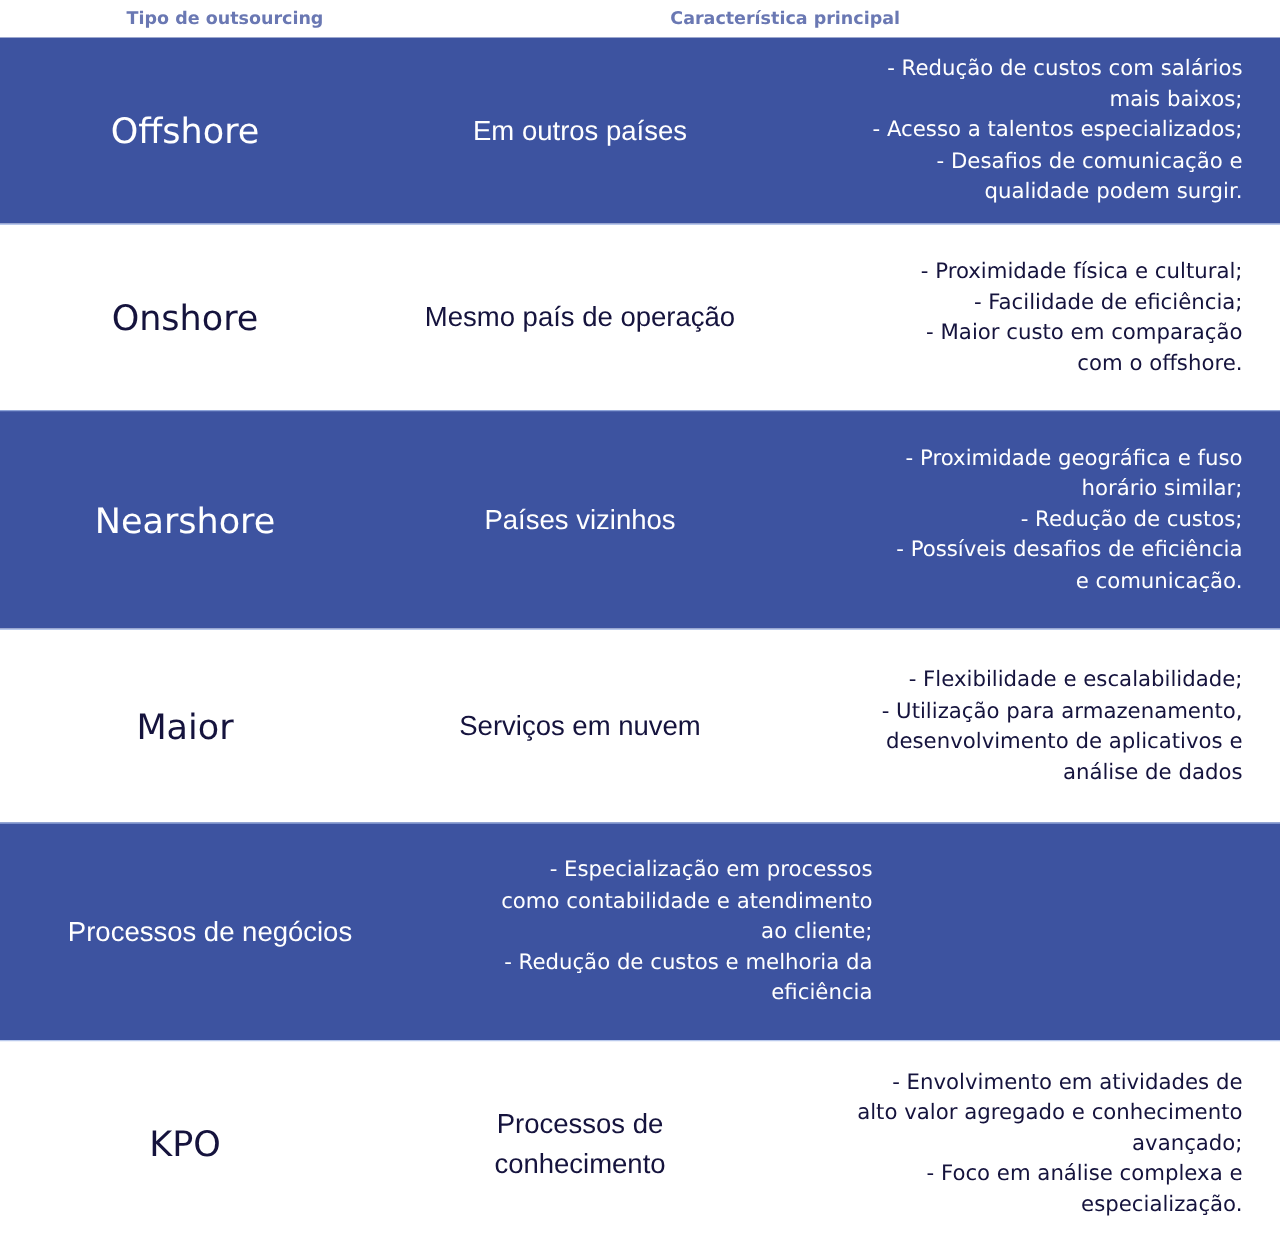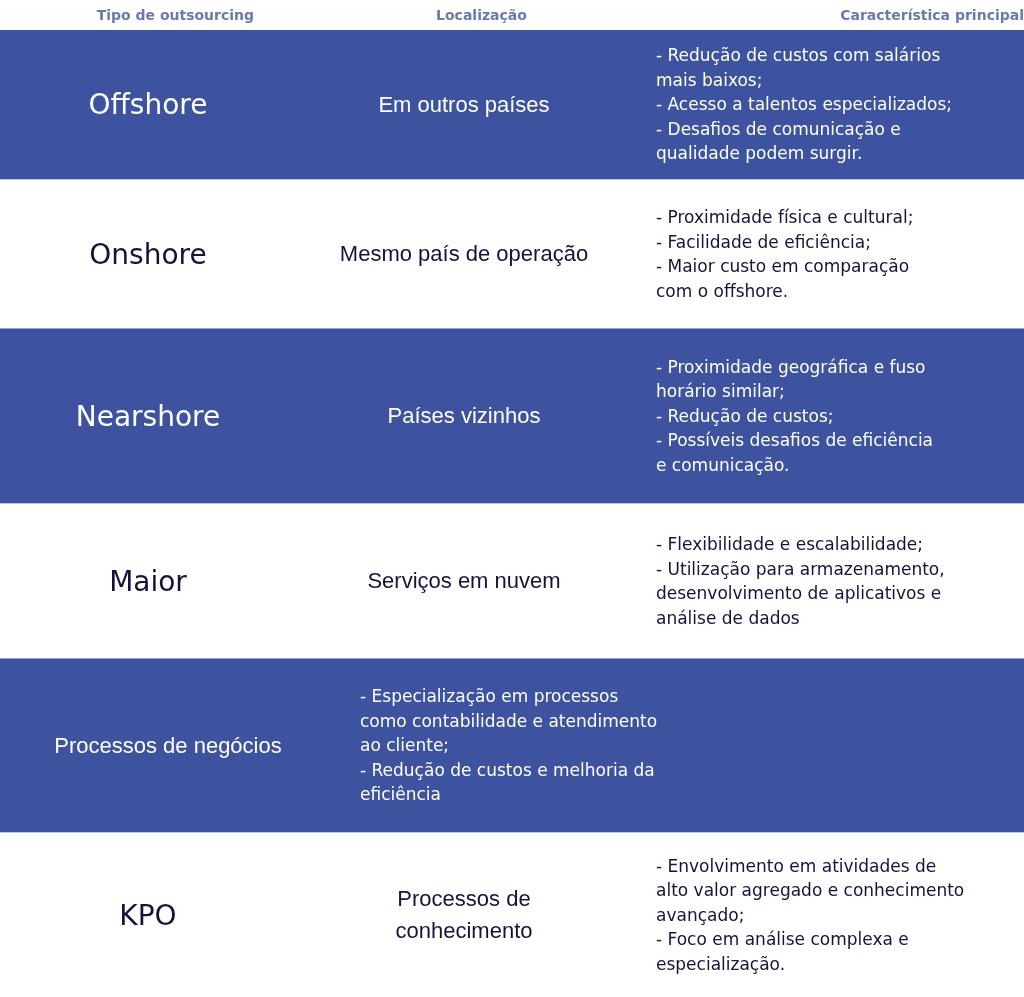--- a/index.html
+++ b/index.html
@@ -30,31 +30,30 @@
     }
     .cell-loc {
       width: 336px; text-align: center;
       font-family: Liberation Sans, sans-serif;
       font-size: 22px; line-height: 32px;
       padding: 0 40px; box-sizing: border-box;
     }
     .cell-desc {
       width: 392px; box-sizing: border-box; padding-left: 24px; padding-right: 30px;
       font-family: "DejaVu Sans", sans-serif;
-      font-size: 17px; line-height: 24.5px;
+      font-size: 17px; line-height: 24.5px; text-align: right;
     }
     .desc-line { display: block; white-space: nowrap; }
   </style>
 </head>
 <body>
 
 <div class="table">
   <div class="header">
     <div class="c1">Tipo de outsourcing</div>
-    <div class="c2">Localização</div>
     <div class="c3">Característica principal</div>
   </div>
 
   <div class="row blue" style="height:149px">
     <div class="cell-type">Offshore</div>
     <div class="cell-loc">Em outros países</div>
     <div class="cell-desc">
       <span class="desc-line">- Redução de custos com salários</span>
       <span class="desc-line">mais baixos;</span>
       <span class="desc-line">- Acesso a talentos especializados;</span>

